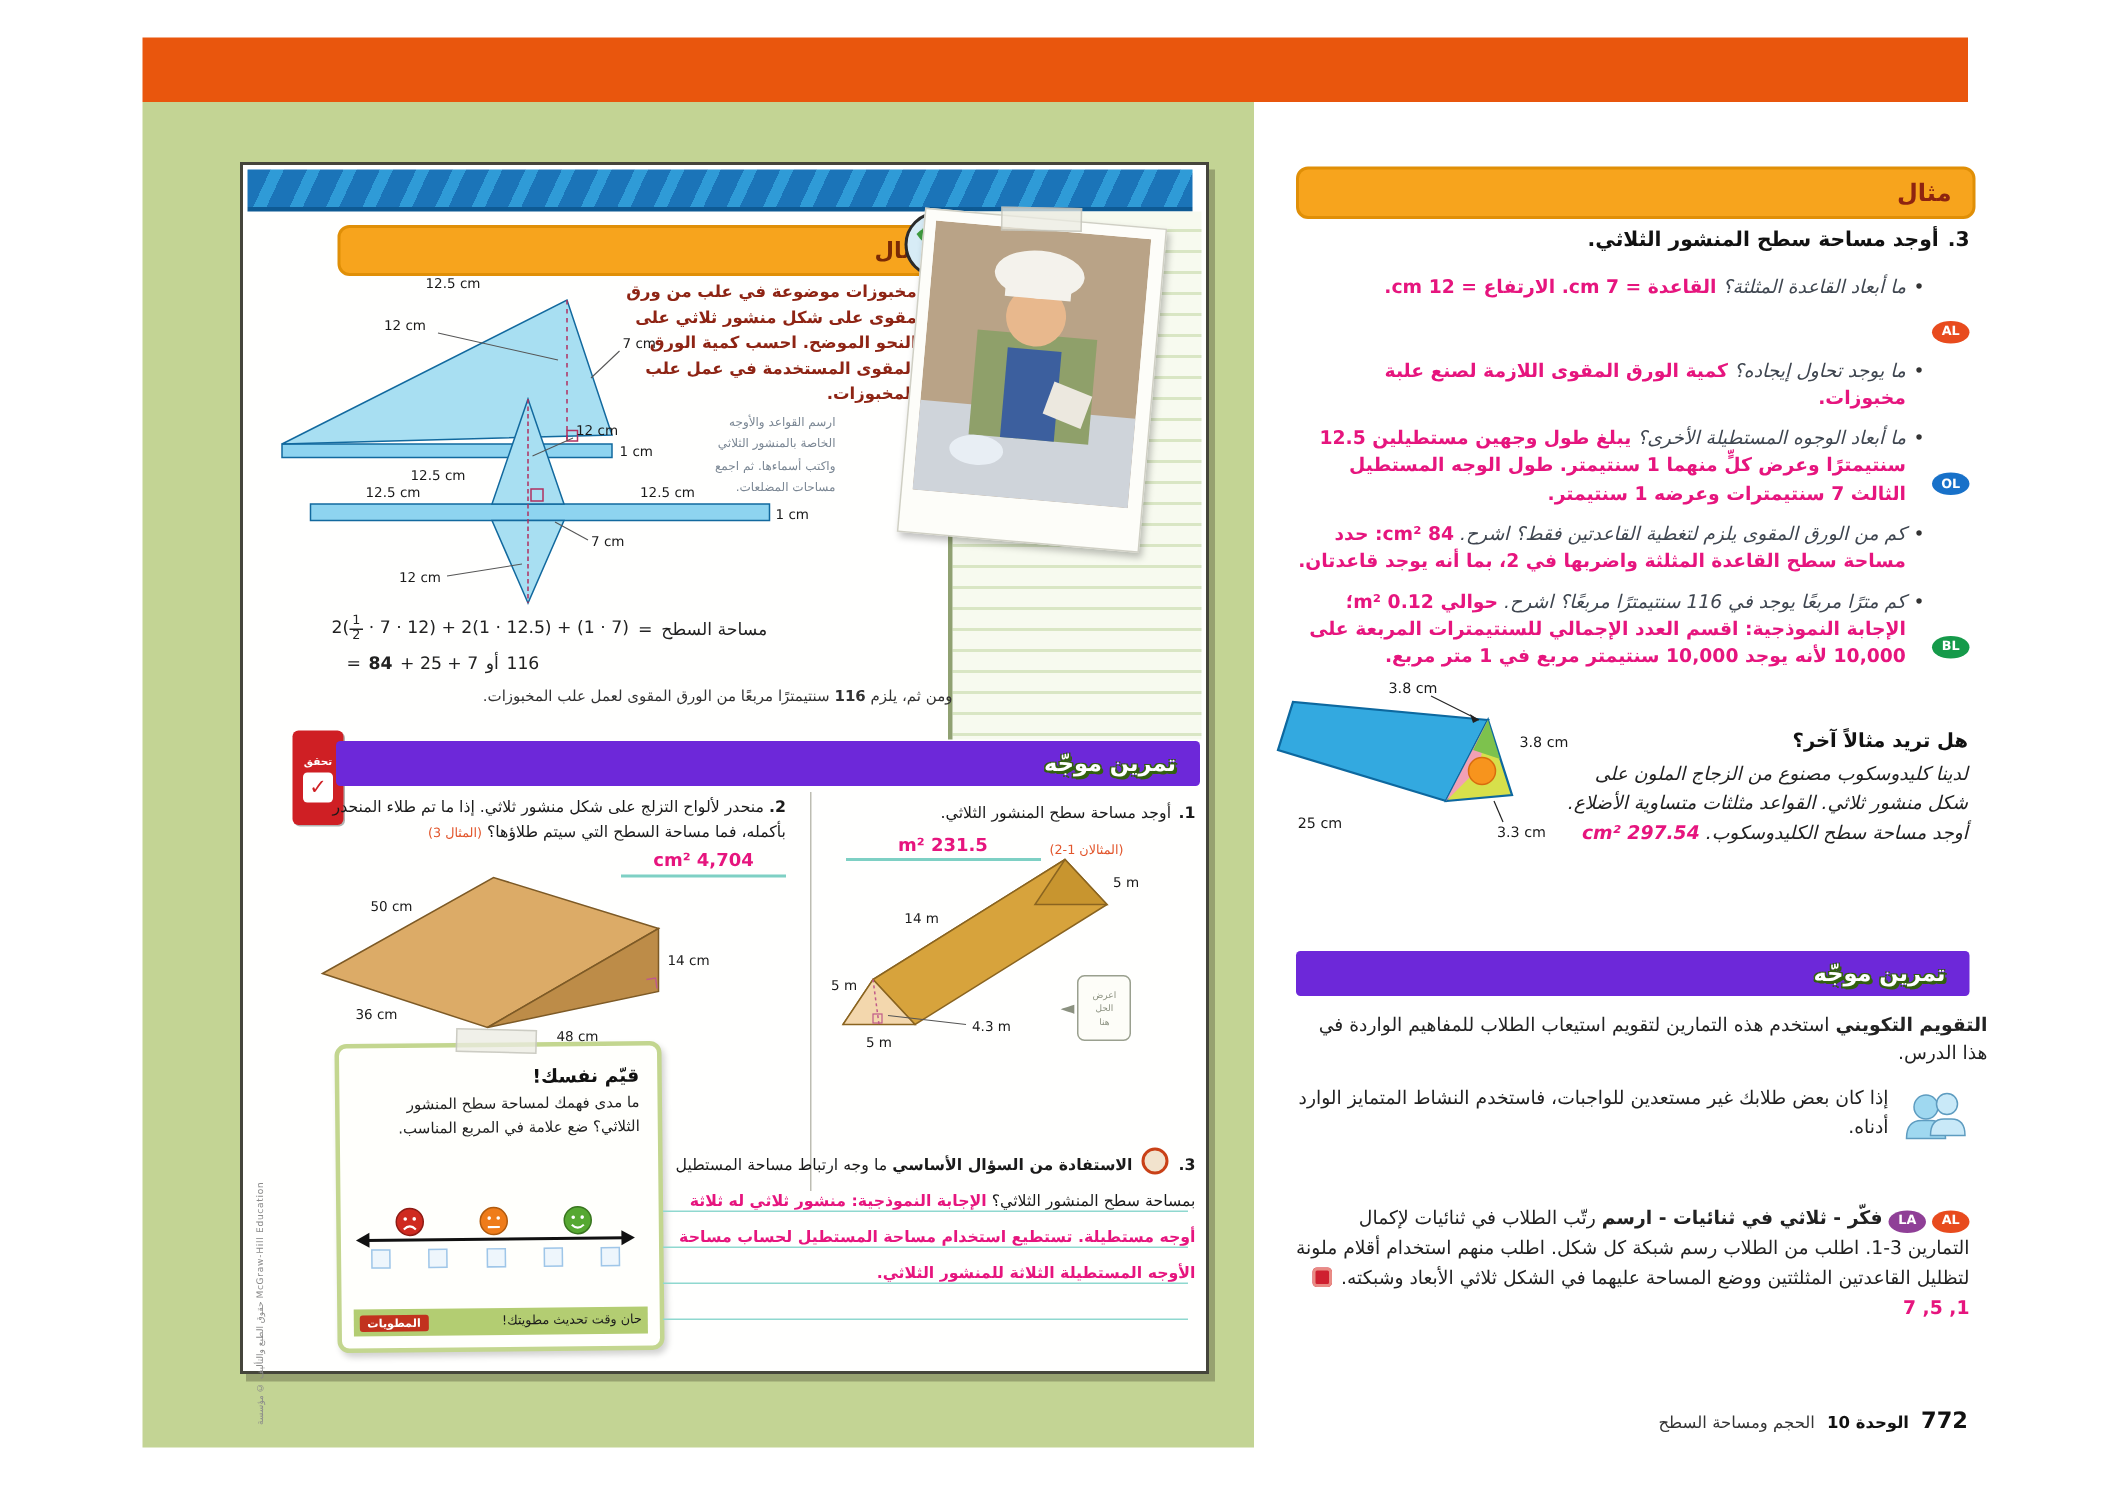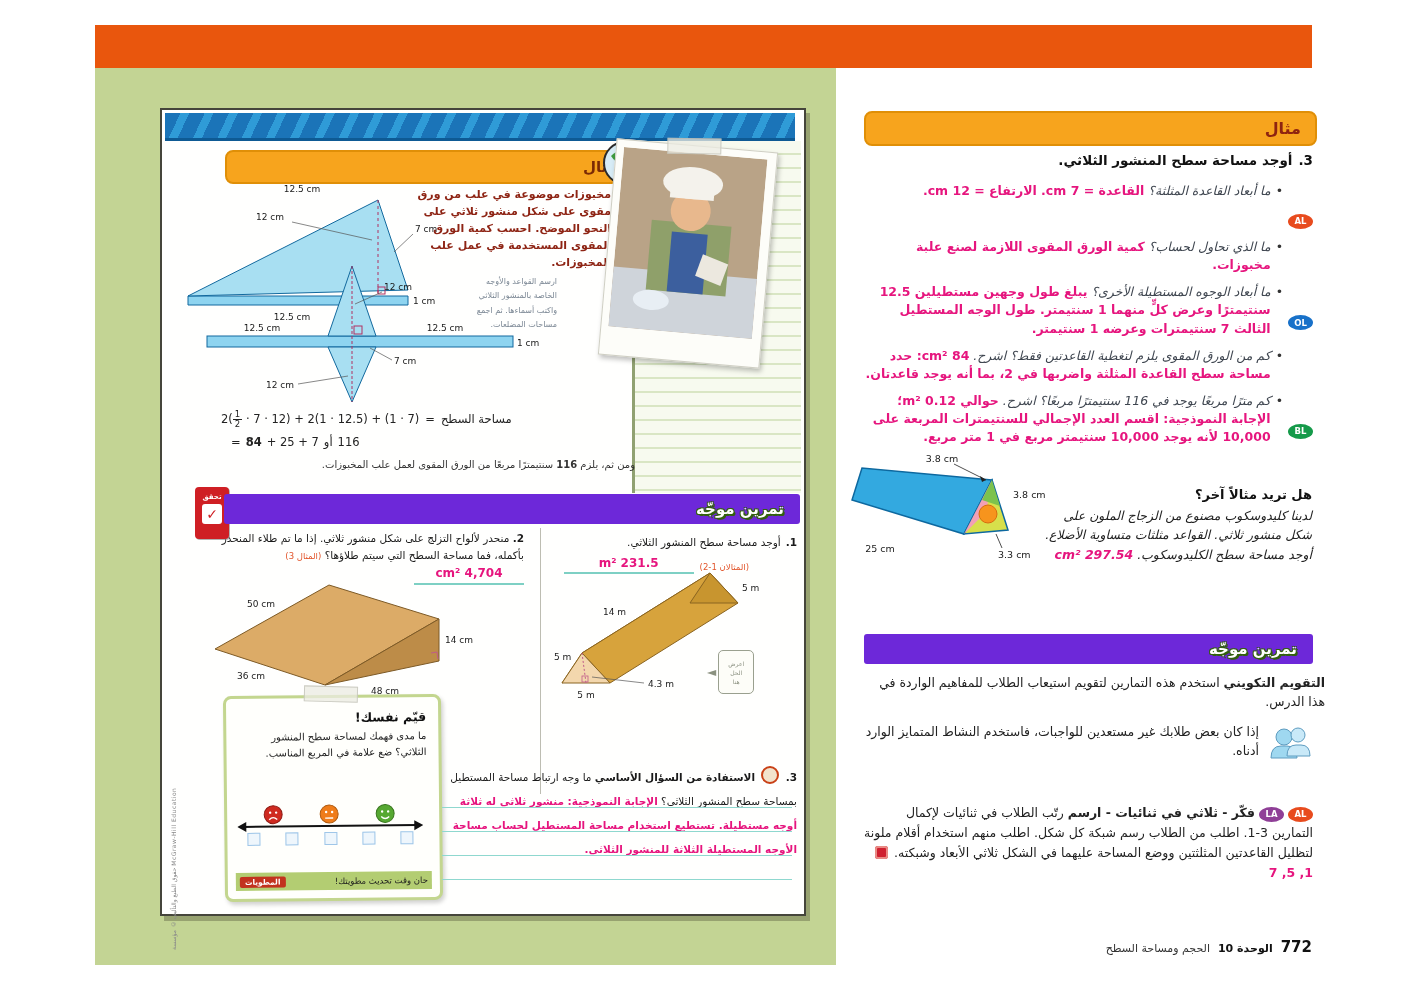--- a/index.html
+++ b/index.html
@@ -30,21 +30,21 @@
   .dlab2{font-size:9.5px;fill:#1a1a1a;}
   .badge{display:inline-flex;align-items:center;justify-content:center;min-width:25px;height:15px;border-radius:50%;color:#fff;font-size:8.5px;font-weight:bold;font-style:normal;flex:0 0 auto;margin-top:32px;}
   .b-al{background:#e84b1e;}
   .b-ol{background:#1871c9;}
   .b-bl{background:#159a4a;}
   .b-la{background:#8f3f97;}
   .tbullet{display:flex;gap:5px;margin-bottom:9px;font-size:12.5px;line-height:1.45;color:#222;}
   .tbullet .dot{flex:0 0 auto;color:#333;}
   .checkbox{width:11px;height:11px;border:1.5px solid #9fc6e8;background:#eef6fc;display:inline-block;}
   .rule-teal{position:absolute;left:0;height:0;border-top:1.5px solid #8fd8cf;}
-  .stamp-red{background:#cf1f24;border-radius:4px;box-shadow:1px 1px 0 rgba(0,0,0,.3);display:flex;flex-direction:column;align-items:center;padding-top:6px;}
+  .stamp-red{background:#cf1f24;border-radius:4px;box-shadow:1px 1px 0 rgba(0,0,0,.3);display:flex;flex-direction:column;align-items:center;padding-top:17px;}
   .tape{position:absolute;width:52px;height:14px;background:rgba(235,235,225,.75);border:1px solid rgba(180,180,170,.6);}
   .vtext{writing-mode:vertical-rl;transform:rotate(180deg);font-size:6px;color:#8a8a8a;letter-spacing:.5px;}
 </style>
 </head>
 <body>
 
 <div class="canvas">
   <div class="abs top-band"></div>
   <div class="abs green-panel"></div>
 
@@ -264,21 +264,21 @@
   </div>
 
   <div class="abs rtl" style="left:864px;top:182px;width:449px;">
     <div class="tbullet">
       <span class="badge b-al">AL</span>
       <span class="dot">•</span>
       <span><i class="qital">ما أبعاد القاعدة المثلثة؟</i> <span class="pink">القاعدة = 7 cm. الارتفاع = 12 cm.</span></span>
     </div>
     <div class="tbullet" style="padding-right:30px;">
       <span class="dot">•</span>
-      <span><i class="qital">ما الذي تحاول لحساب؟</i> <span class="pink">كمية الورق المقوى اللازمة لصنع علبة مخبوزات.</span></span>
+      <span><i class="qital">ما يوجد تحاول إيجاده؟</i> <span class="pink">كمية الورق المقوى اللازمة لصنع علبة مخبوزات.</span></span>
     </div>
     <div class="tbullet">
       <span class="badge b-ol">OL</span>
       <span class="dot">•</span>
       <span><i class="qital">ما أبعاد الوجوه المستطيلة الأخرى؟</i> <span class="pink">يبلغ طول وجهين مستطيلين 12.5 سنتيمترًا وعرض كلٍّ منهما 1 سنتيمتر. طول الوجه المستطيل الثالث 7 سنتيمترات وعرضه 1 سنتيمتر.</span></span>
     </div>
     <div class="tbullet" style="padding-right:30px;">
       <span class="dot">•</span>
       <span><i class="qital">كم من الورق المقوى يلزم لتغطية القاعدتين فقط؟ اشرح.</i> <span class="pink">84 cm²: حدد مساحة سطح القاعدة المثلثة واضربها في 2، بما أنه يوجد قاعدتان.</span></span>
     </div>
@@ -314,21 +314,21 @@
 
   <div class="abs gband" style="left:864px;top:634px;width:449px;height:30px;">
     <span class="bandtxt" style="padding-right:16px;">تمرين موجّه</span>
   </div>
 
   <div class="abs rtl" style="left:864px;top:673px;width:449px;font-size:12.5px;color:#222;line-height:1.55;margin-left:12px;">
     <b>التقويم التكويني</b>
     <span>استخدم هذه التمارين لتقويم استيعاب الطلاب للمفاهيم الواردة في هذا الدرس.</span>
   </div>
 
-  <div class="abs rtl" style="left:864px;top:722px;width:449px;display:flex;gap:8px;align-items:center;">
+  <div class="abs rtl" style="left:864px;top:722px;width:449px;display:flex;gap:8px;align-items:flex-end;">
     <svg width="46" height="38">
       <path d="M4,36 q0,-12 10,-12 h6 q10,0 10,12z" fill="#9fd8f0" stroke="#5e9cc0"></path>
       <circle cx="17" cy="15" r="8" fill="#9fd8f0" stroke="#5e9cc0"></circle>
       <path d="M20,34 q0,-11 9,-11 h5 q9,0 9,11z" fill="#c9e9f8" stroke="#5e9cc0"></path>
       <circle cx="31" cy="13" r="7" fill="#c9e9f8" stroke="#5e9cc0"></circle>
     </svg>
     <span style="font-size:12.5px;color:#222;line-height:1.55;flex:1;">إذا كان بعض طلابك غير مستعدين للواجبات، فاستخدم النشاط المتمايز الوارد أدناه.</span>
   </div>
 
   <div class="abs rtl" style="left:864px;top:775px;width:449px;font-size:12.5px;color:#222;line-height:1.6;">

